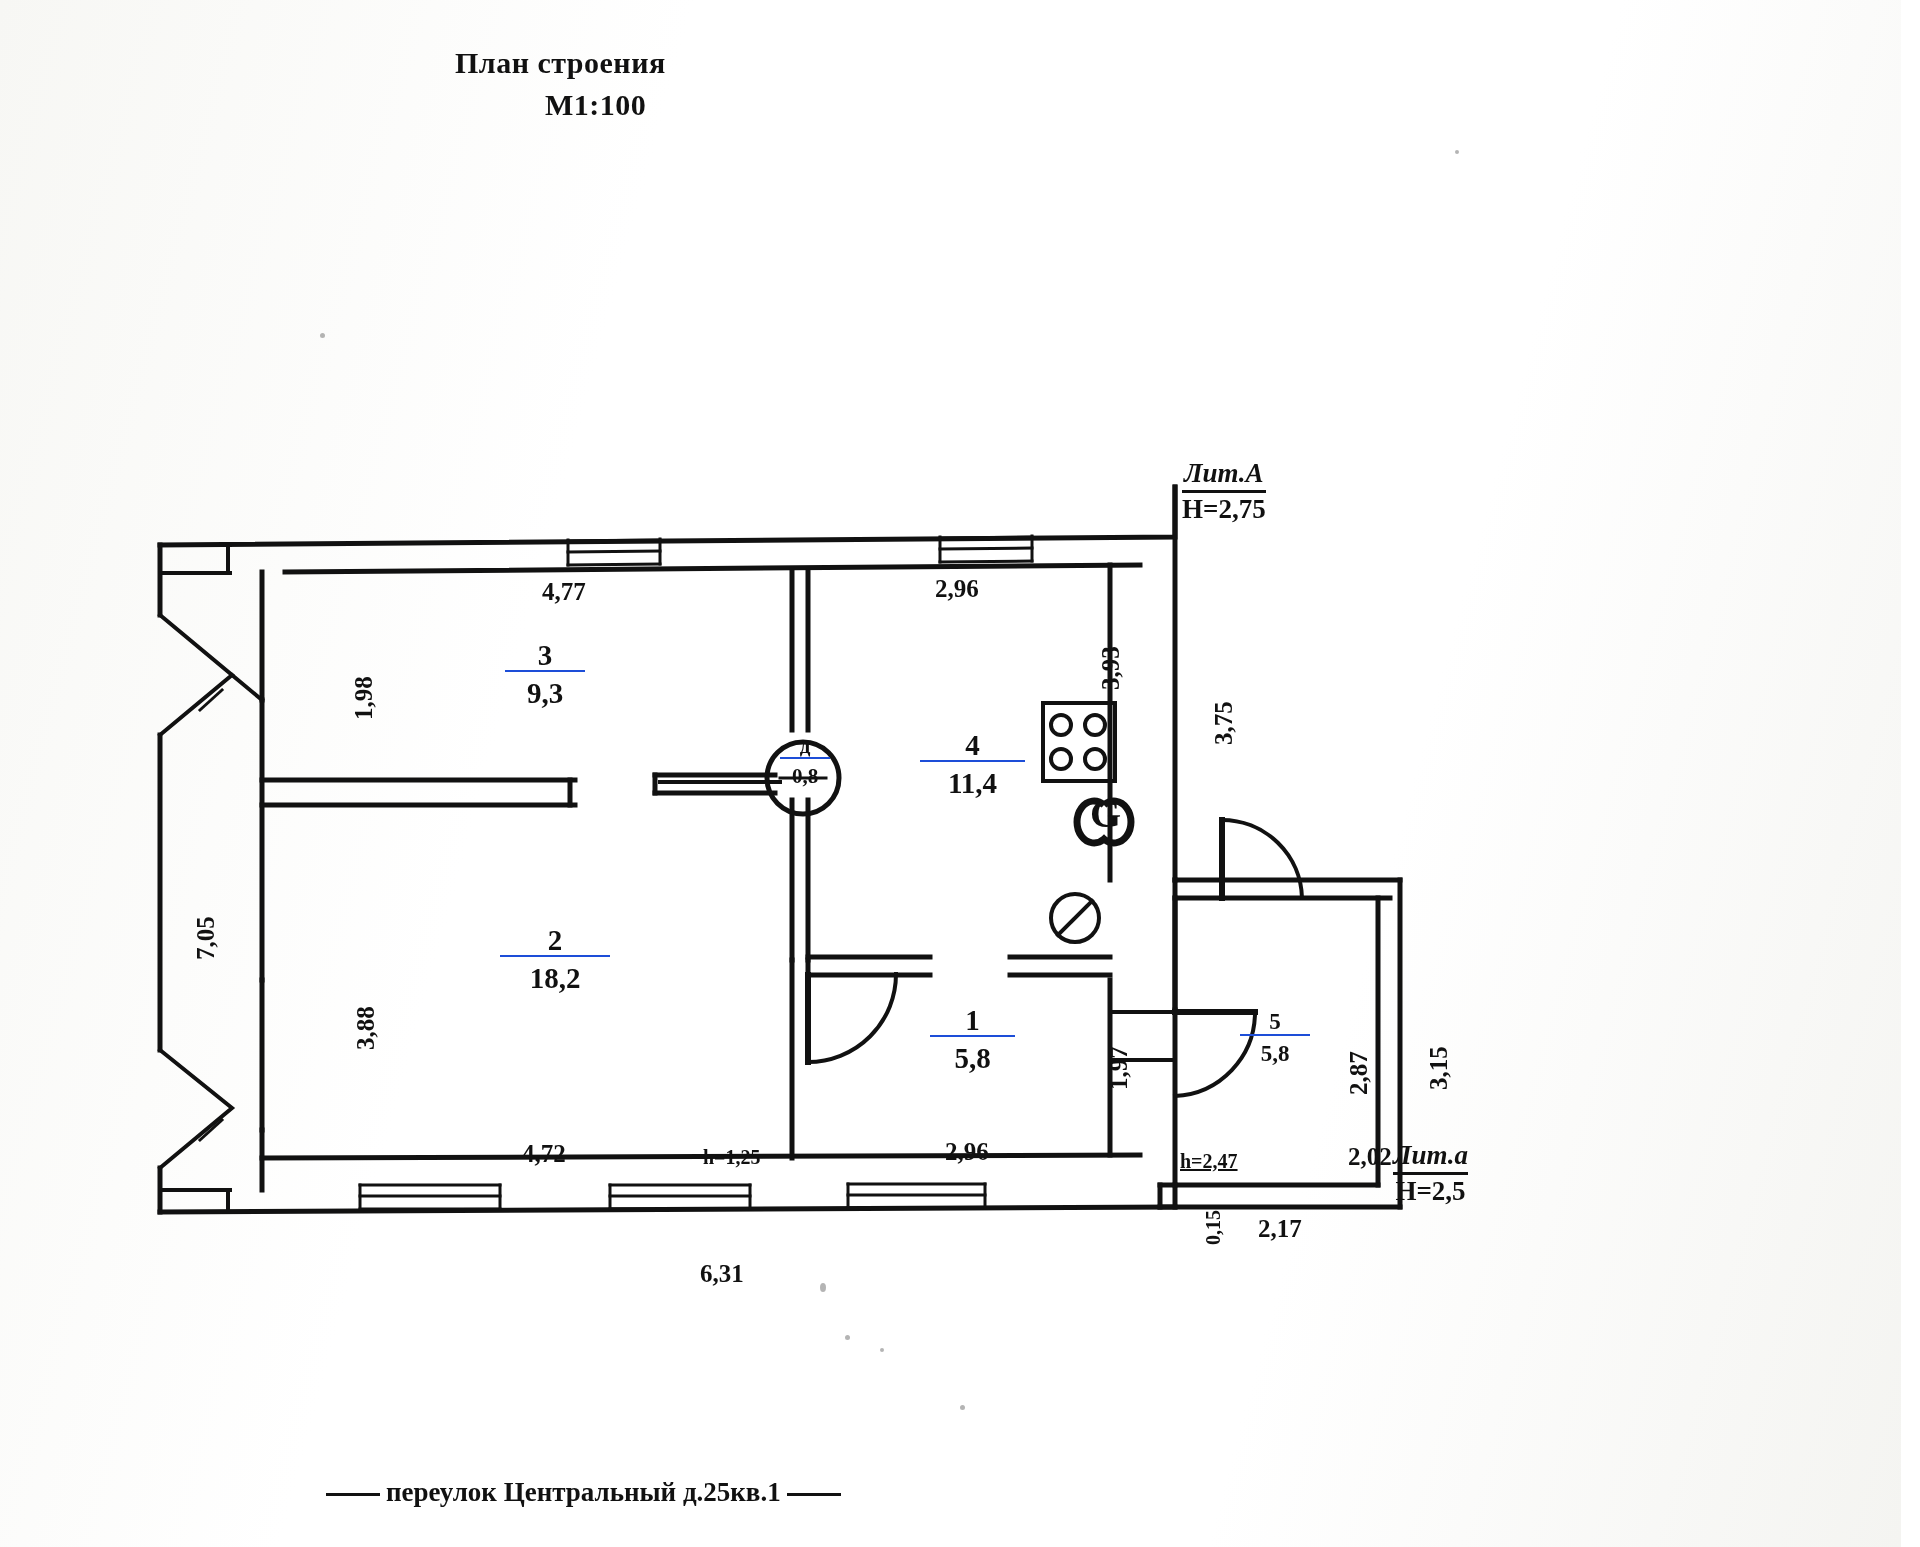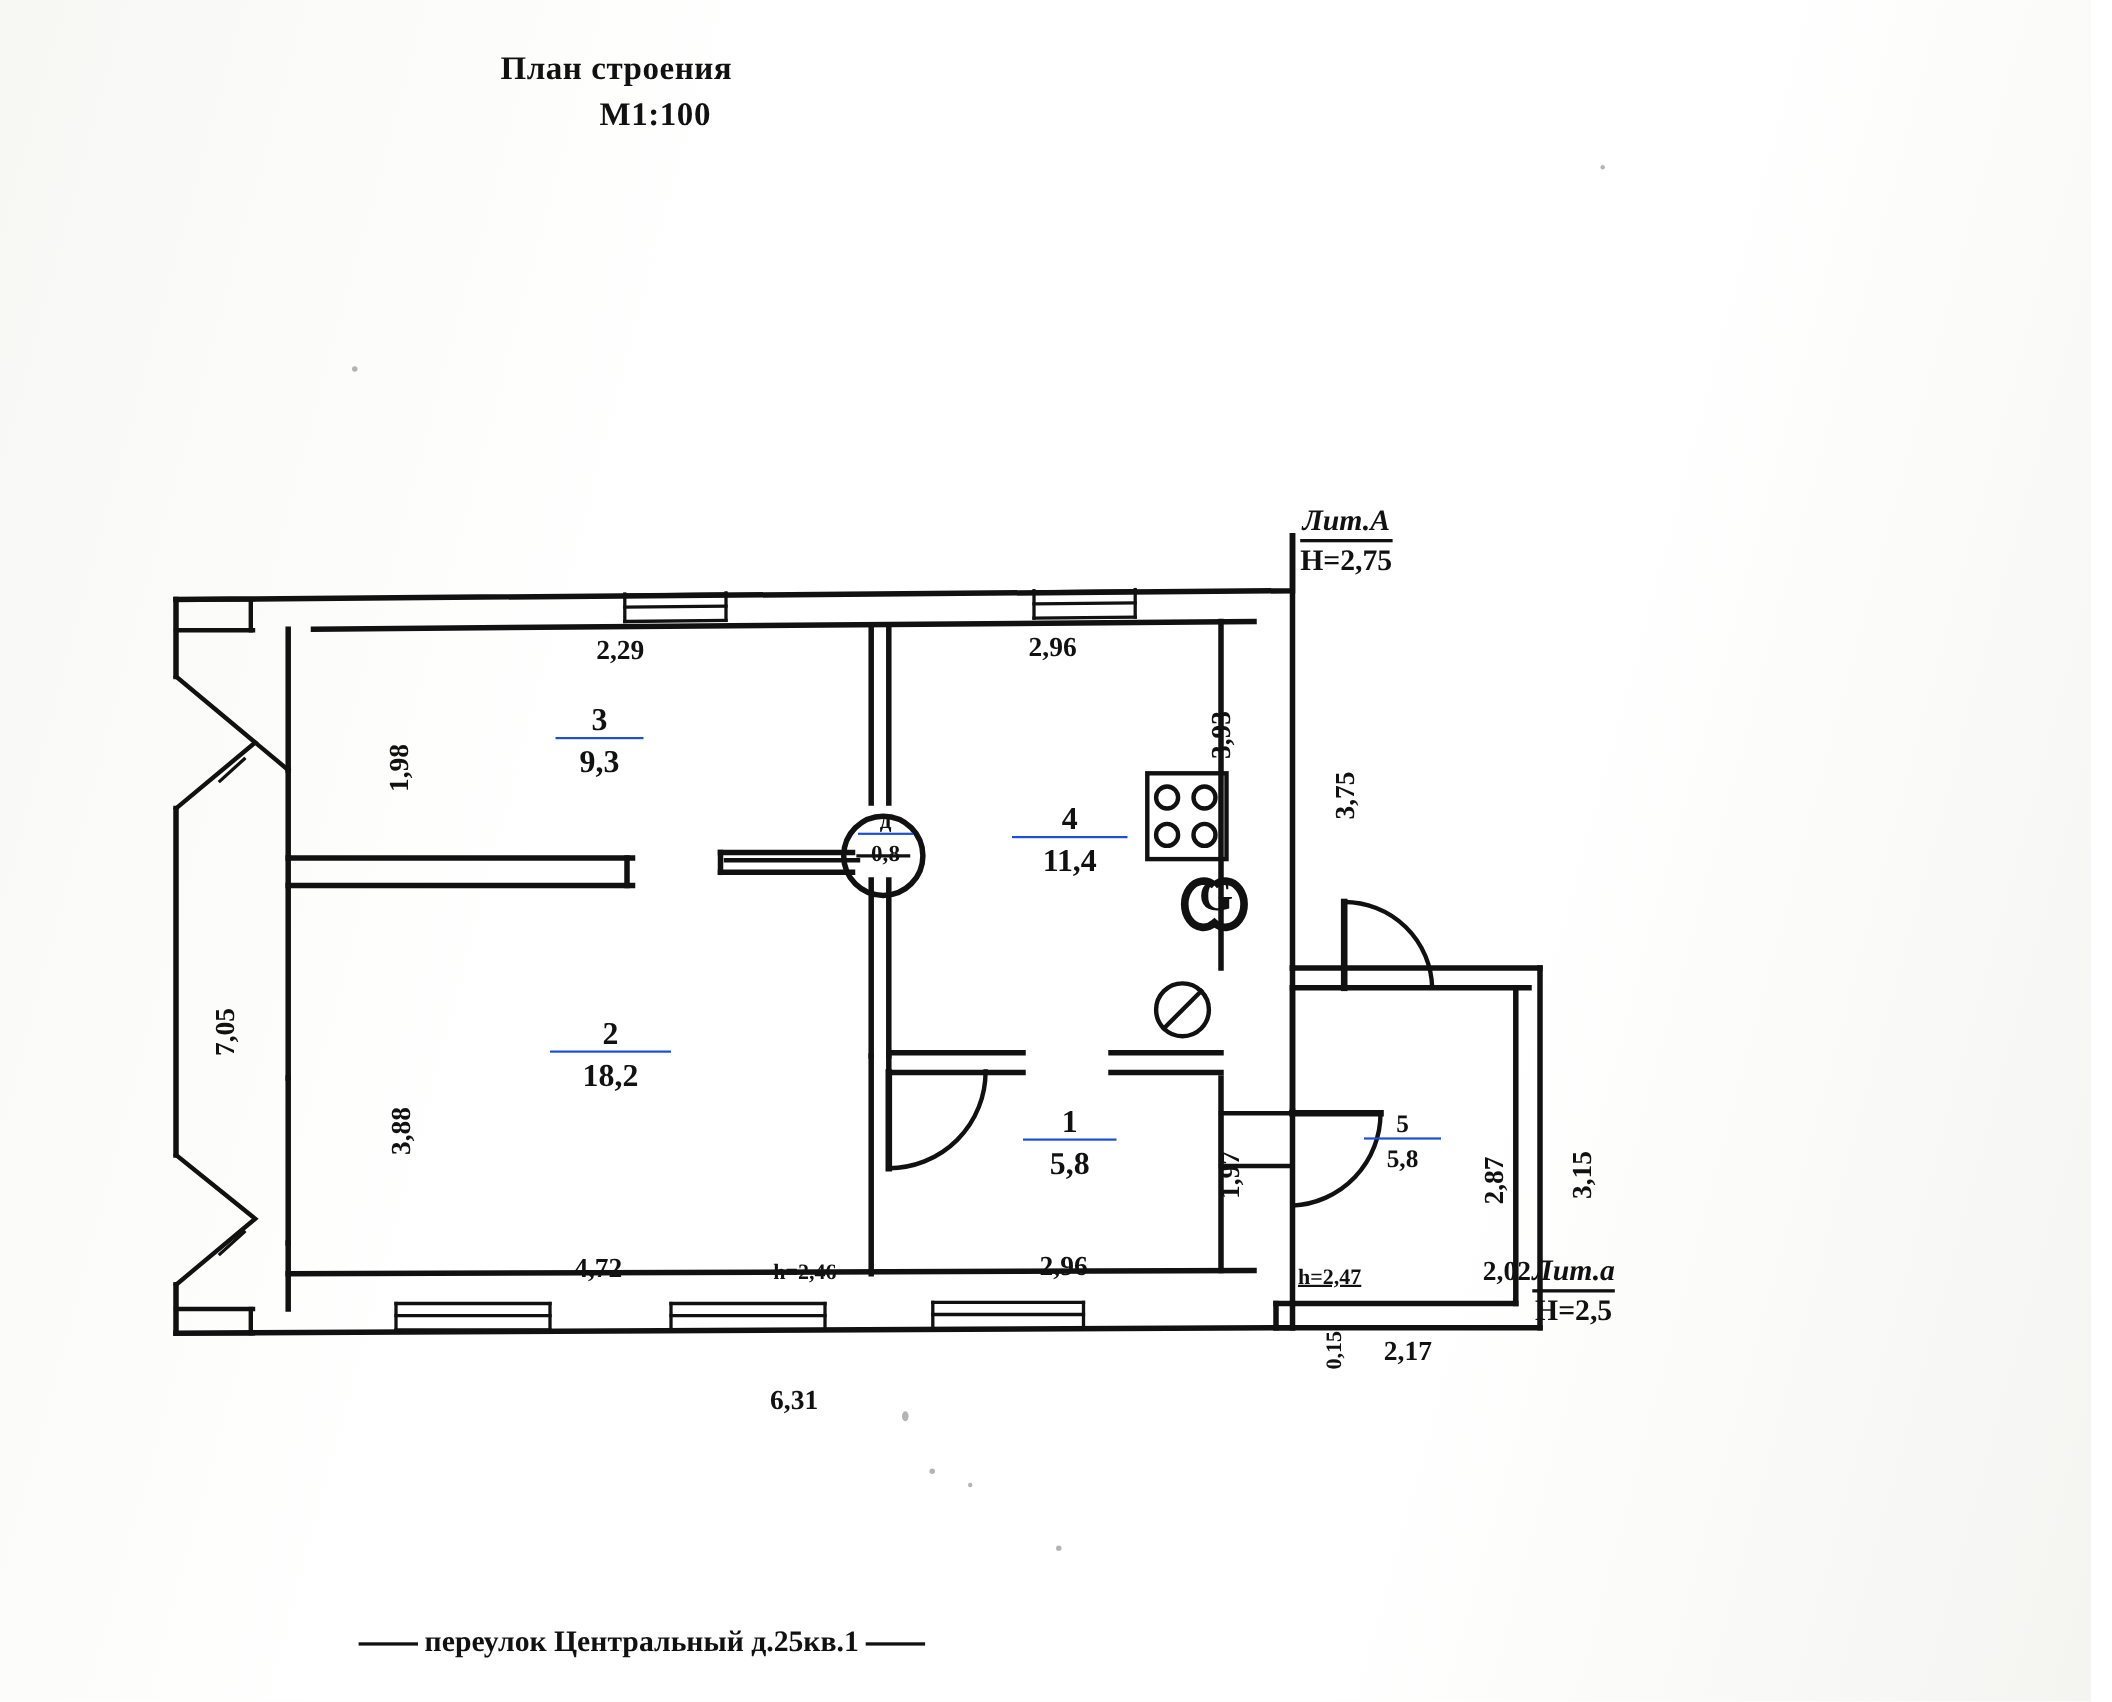--- a/index.html
+++ b/index.html
@@ -292,21 +292,21 @@
   <div class="litera" style="left:1182px; top:458px;">
     <span class="lit">Лит.А</span>
     <span class="hh">H=2,75</span>
   </div>
 
   <div class="litera" style="left:1393px; top:1140px;">
     <span class="lit">Лит.а</span>
     <span class="hh">H=2,5</span>
   </div>
 
-  <div class="dim" style="left:542px; top:578px;">2,29</div>
+  <div class="dim" style="left:542px; top:578px;">4,77</div>
 
   <div class="dim" style="left:935px; top:575px;">2,96</div>
 
   <div class="dim vert" style="left:350px; top:720px;">1,98</div>
 
   <div class="dim vert" style="left:352px; top:1050px;">3,88</div>
 
   <div class="dim vert" style="left:192px; top:960px;">7,05</div>
 
   <div class="dim vert" style="left:1097px; top:690px;">3,93</div>
@@ -318,21 +318,21 @@
   <div class="dim vert" style="left:1345px; top:1095px;">2,87</div>
 
   <div class="dim vert" style="left:1425px; top:1090px;">3,15</div>
 
   <div class="dim" style="left:522px; top:1140px;">4,72</div>
 
   <div class="dim" style="left:945px; top:1138px;">2,96</div>
 
   <div class="dim" style="left:700px; top:1260px;">6,31</div>
 
-  <div class="dim small" style="left:703px; top:1146px;">h=2,46</div>
+  <div class="dim small" style="left:703px; top:1146px;">h=1,25</div>
 
   <div class="dim small" style="left:1180px; top:1150px;text-decoration:underline;">h=2,47</div>
 
   <div class="dim" style="left:1348px; top:1143px;">2,02</div>
 
   <div class="dim" style="left:1258px; top:1215px;text-align:right;">2,17</div>
 
   <div class="dim small vert" style="left:1202px; top:1245px;">0,15</div>
 
   <div style="position:absolute; left:1090px; top:790px; font-size:40px; font-weight:bold; font-family:'Liberation Serif', serif;">G</div>

